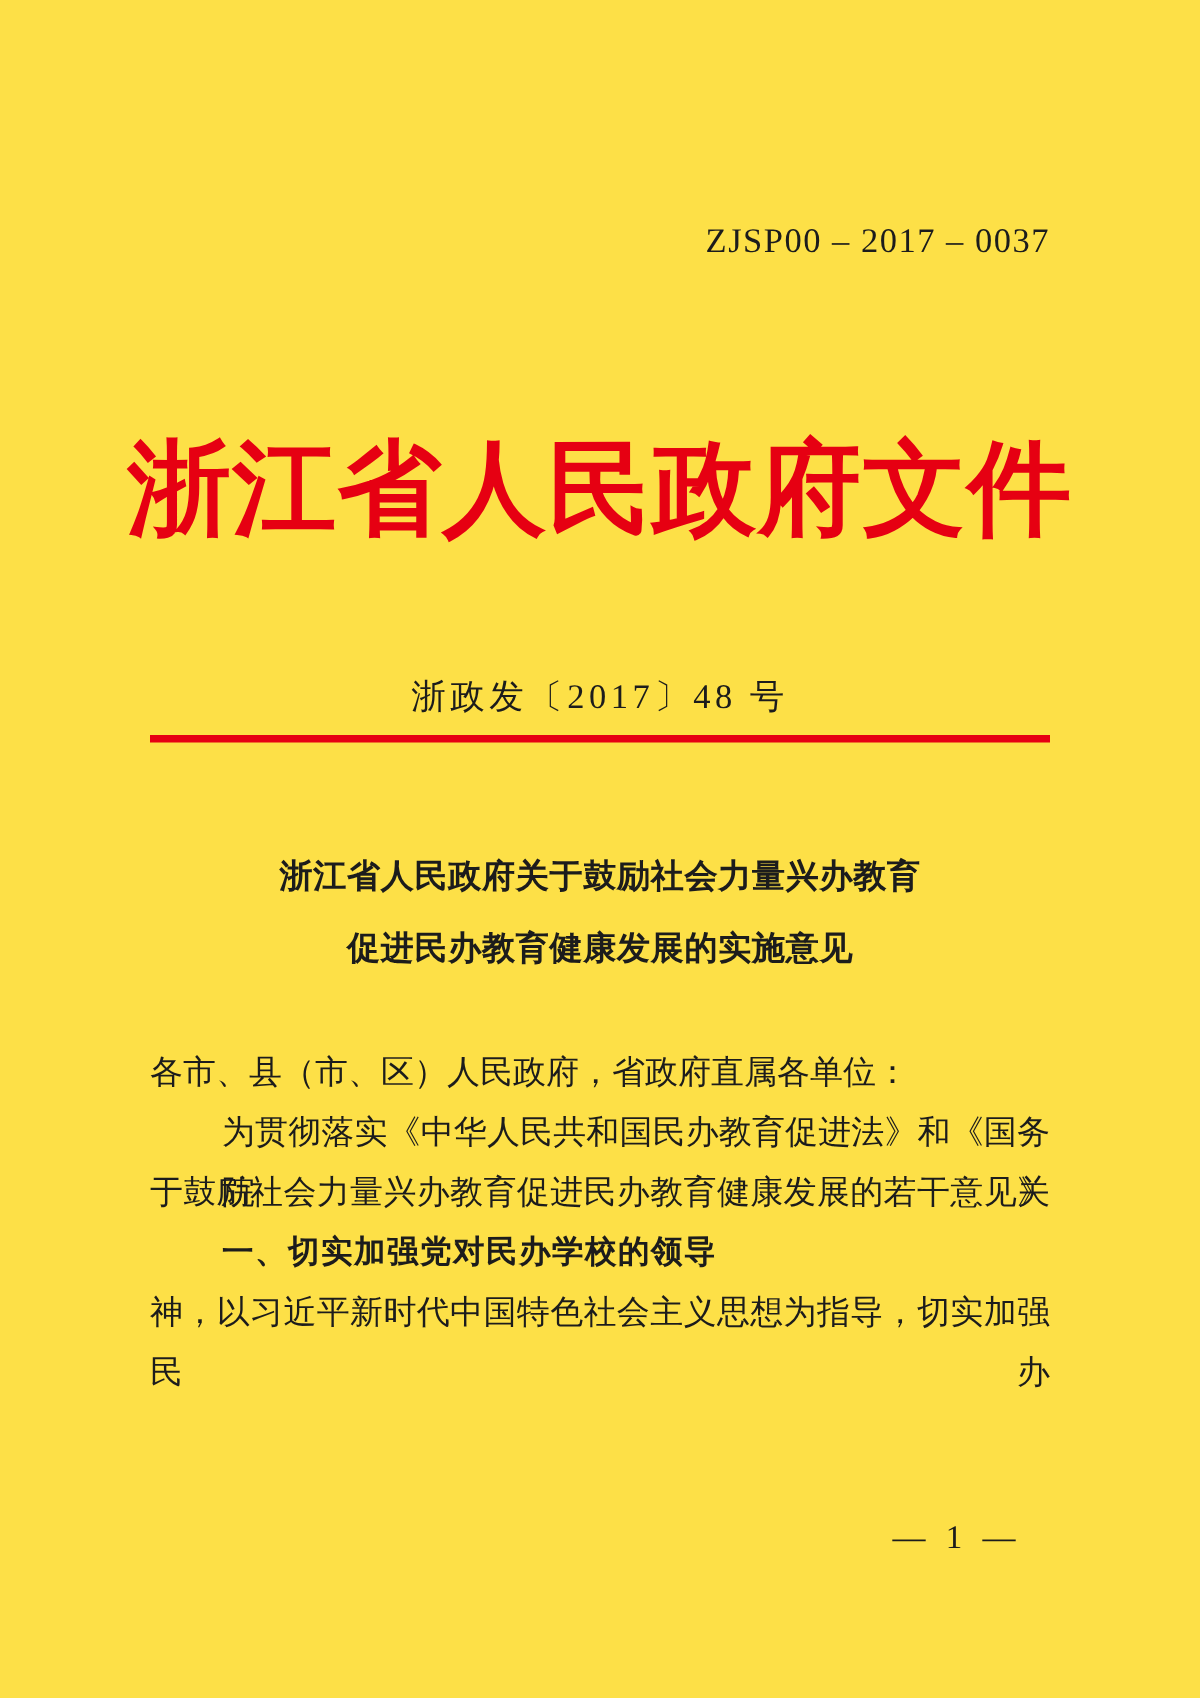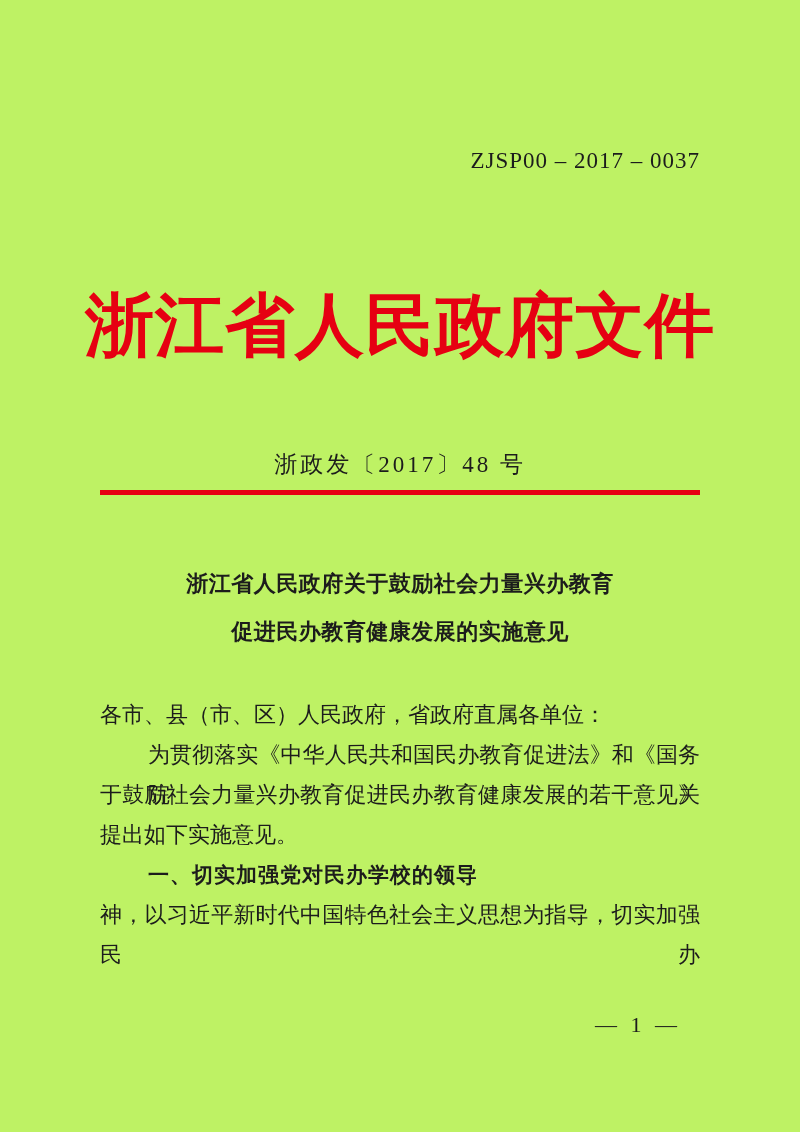--- a/index.html
+++ b/index.html
@@ -4,21 +4,21 @@
 <style>
   html, body {
     margin: 0;
     padding: 0;
     background: #ffffff;
   }
   .page {
     position: relative;
     width: 800px;
     height: 1132px;
-    background: #bef264;
+    background: #fde047;
     overflow: hidden;
     font-family: "Liberation Serif", serif;
     color: #1c1c1c;
   }
   .doc-index {
     position: absolute;
     top: 148px;
     right: 100px;
     font-size: 23px;
     letter-spacing: 1px;
@@ -118,21 +118,20 @@
   <div class="doc-title">
     <div>浙江省人民政府关于鼓励社会力量兴办教育</div>
     <div>促进民办教育健康发展的实施意见</div>
   </div>
 
   <div class="body-block">
     <div class="line">各市、县（市、区）人民政府，省政府直属各单位：</div>
 
     <div class="line j indent">为贯彻落实《中华人民共和国民办教育促进法》和《国务院关</div>
     <div class="line j">于鼓励社会力量兴办教育促进民办教育健康发展的若干意见》</div>
-    <div class="line">提出如下实施意见。</div>
 
     <div class="line heading indent">一、切实加强党对民办学校的领导</div>
 
     <div class="line j">神，以习近平新时代中国特色社会主义思想为指导，切实加强民办</div>
   </div>
 
   <div class="page-no">— 1 —</div>
 
 </div>
 

